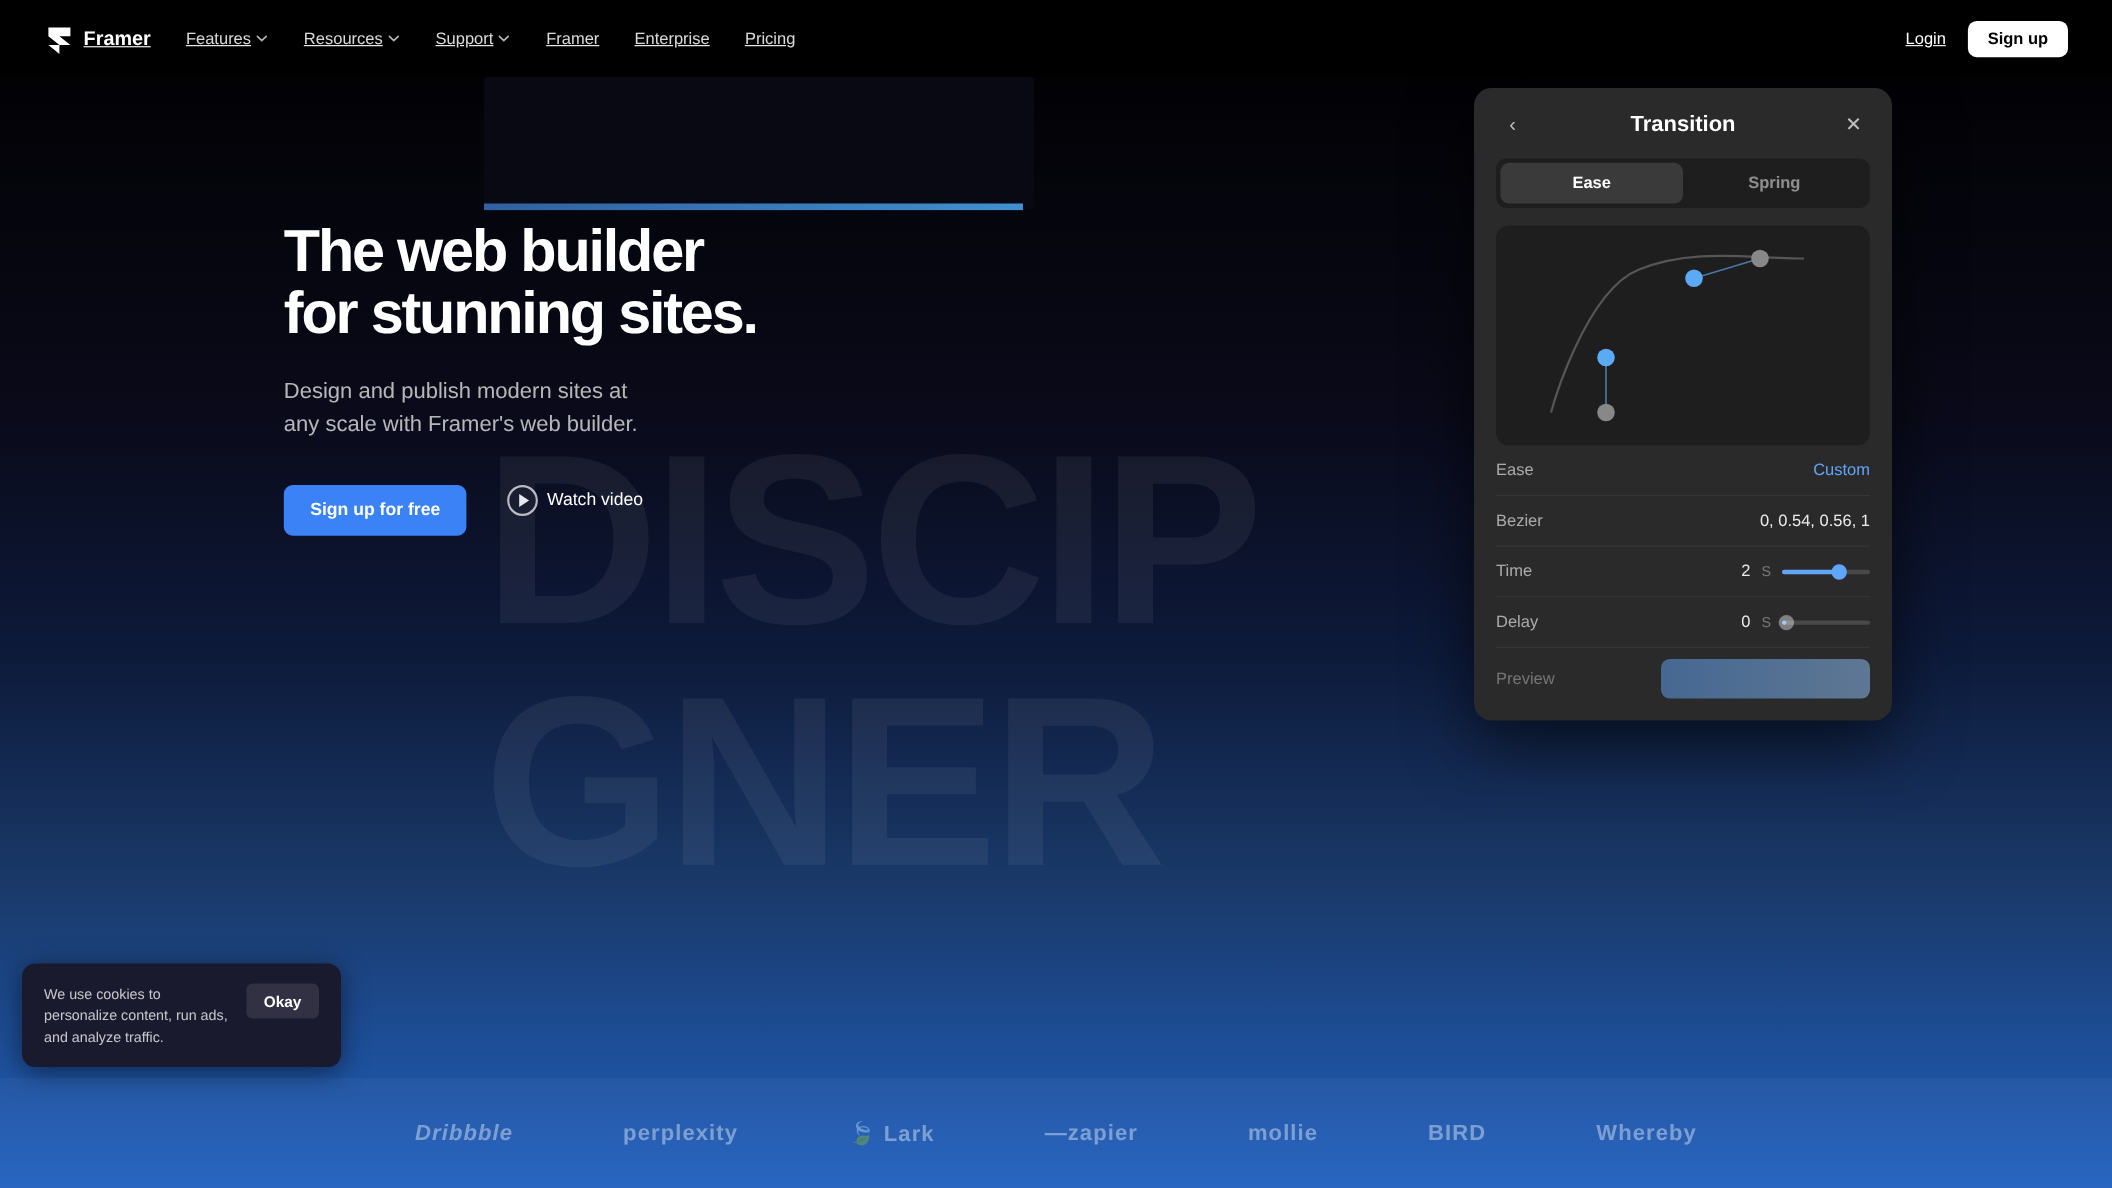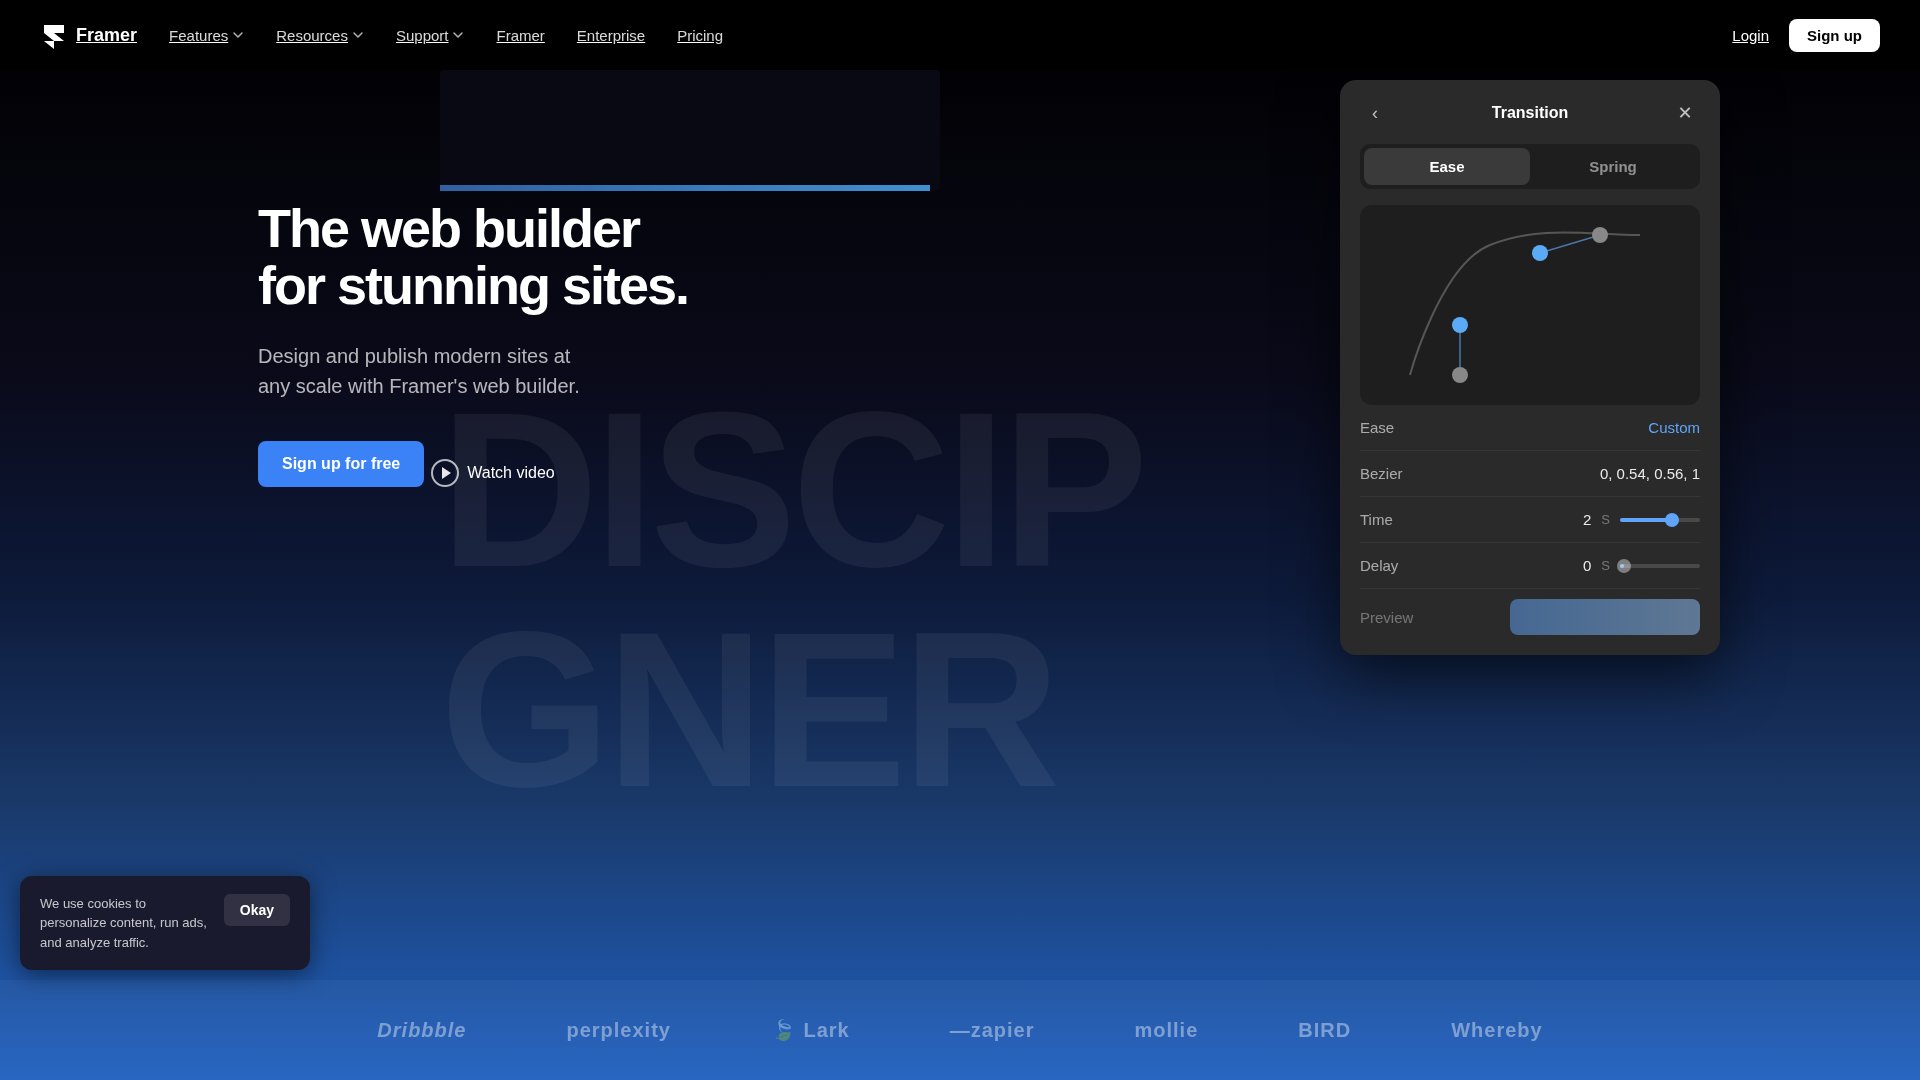--- a/index.html
+++ b/index.html
@@ -140,22 +140,22 @@
       margin-bottom: 28px;
     }
     .hero-subtitle {
       font-size: 20px;
       color: rgba(255,255,255,0.7);
       line-height: 1.5;
       margin-bottom: 40px;
     }
     .hero-buttons {
       display: flex;
-      align-items: flex-end;
-      gap: 7px;
+      align-items: flex-start;
+      gap: 37px;
     }
     .btn-primary {
       background: #3b82f6;
       color: #fff;
       border: none;
       border-radius: 8px;
       padding: 14px 24px;
       font-size: 16px;
       font-weight: 600;
       cursor: pointer;
@@ -264,21 +264,21 @@
       width: 30px;
       height: 30px;
       display: flex;
       align-items: center;
       justify-content: center;
       cursor: pointer;
       color: rgba(255,255,255,0.7);
       font-size: 18px;
     }
     .panel-title {
-      font-size: 16px;
+      font-size: 20px;
       font-weight: 600;
       color: #fff;
       position: absolute;
       left: 50%;
       transform: translateX(-50%);
     }
     .panel-close {
       width: 30px;
       height: 30px;
       display: flex;

